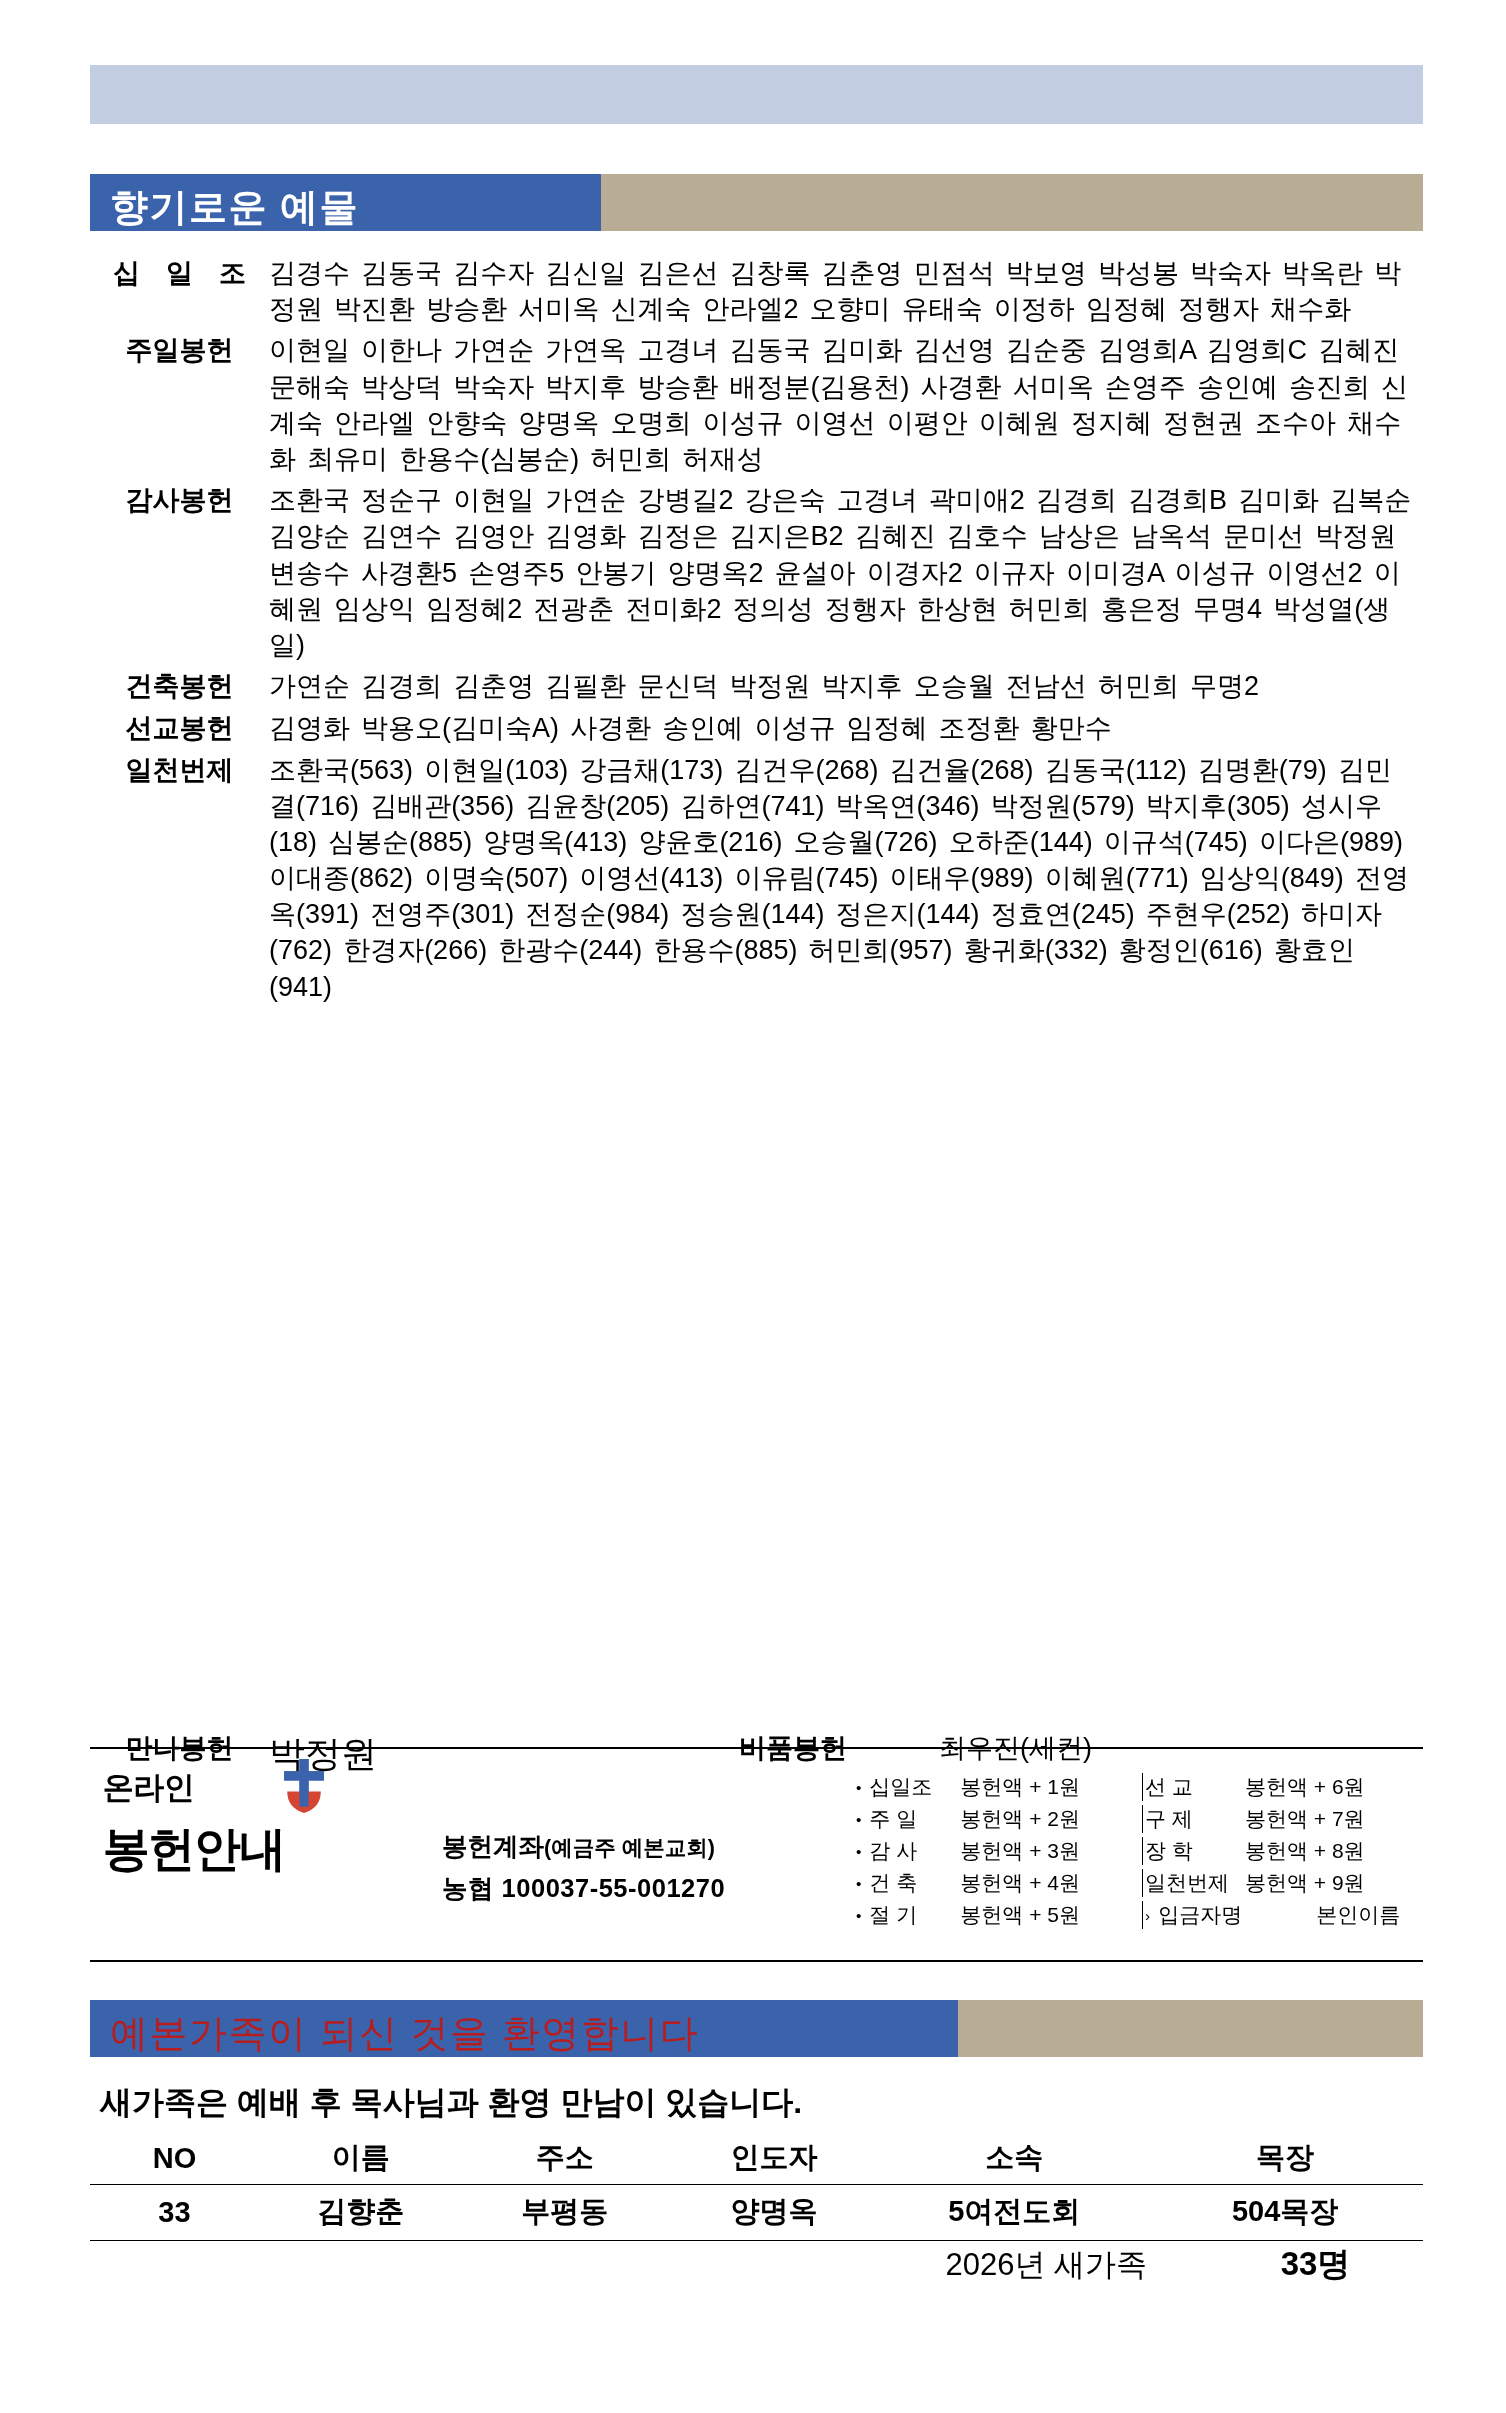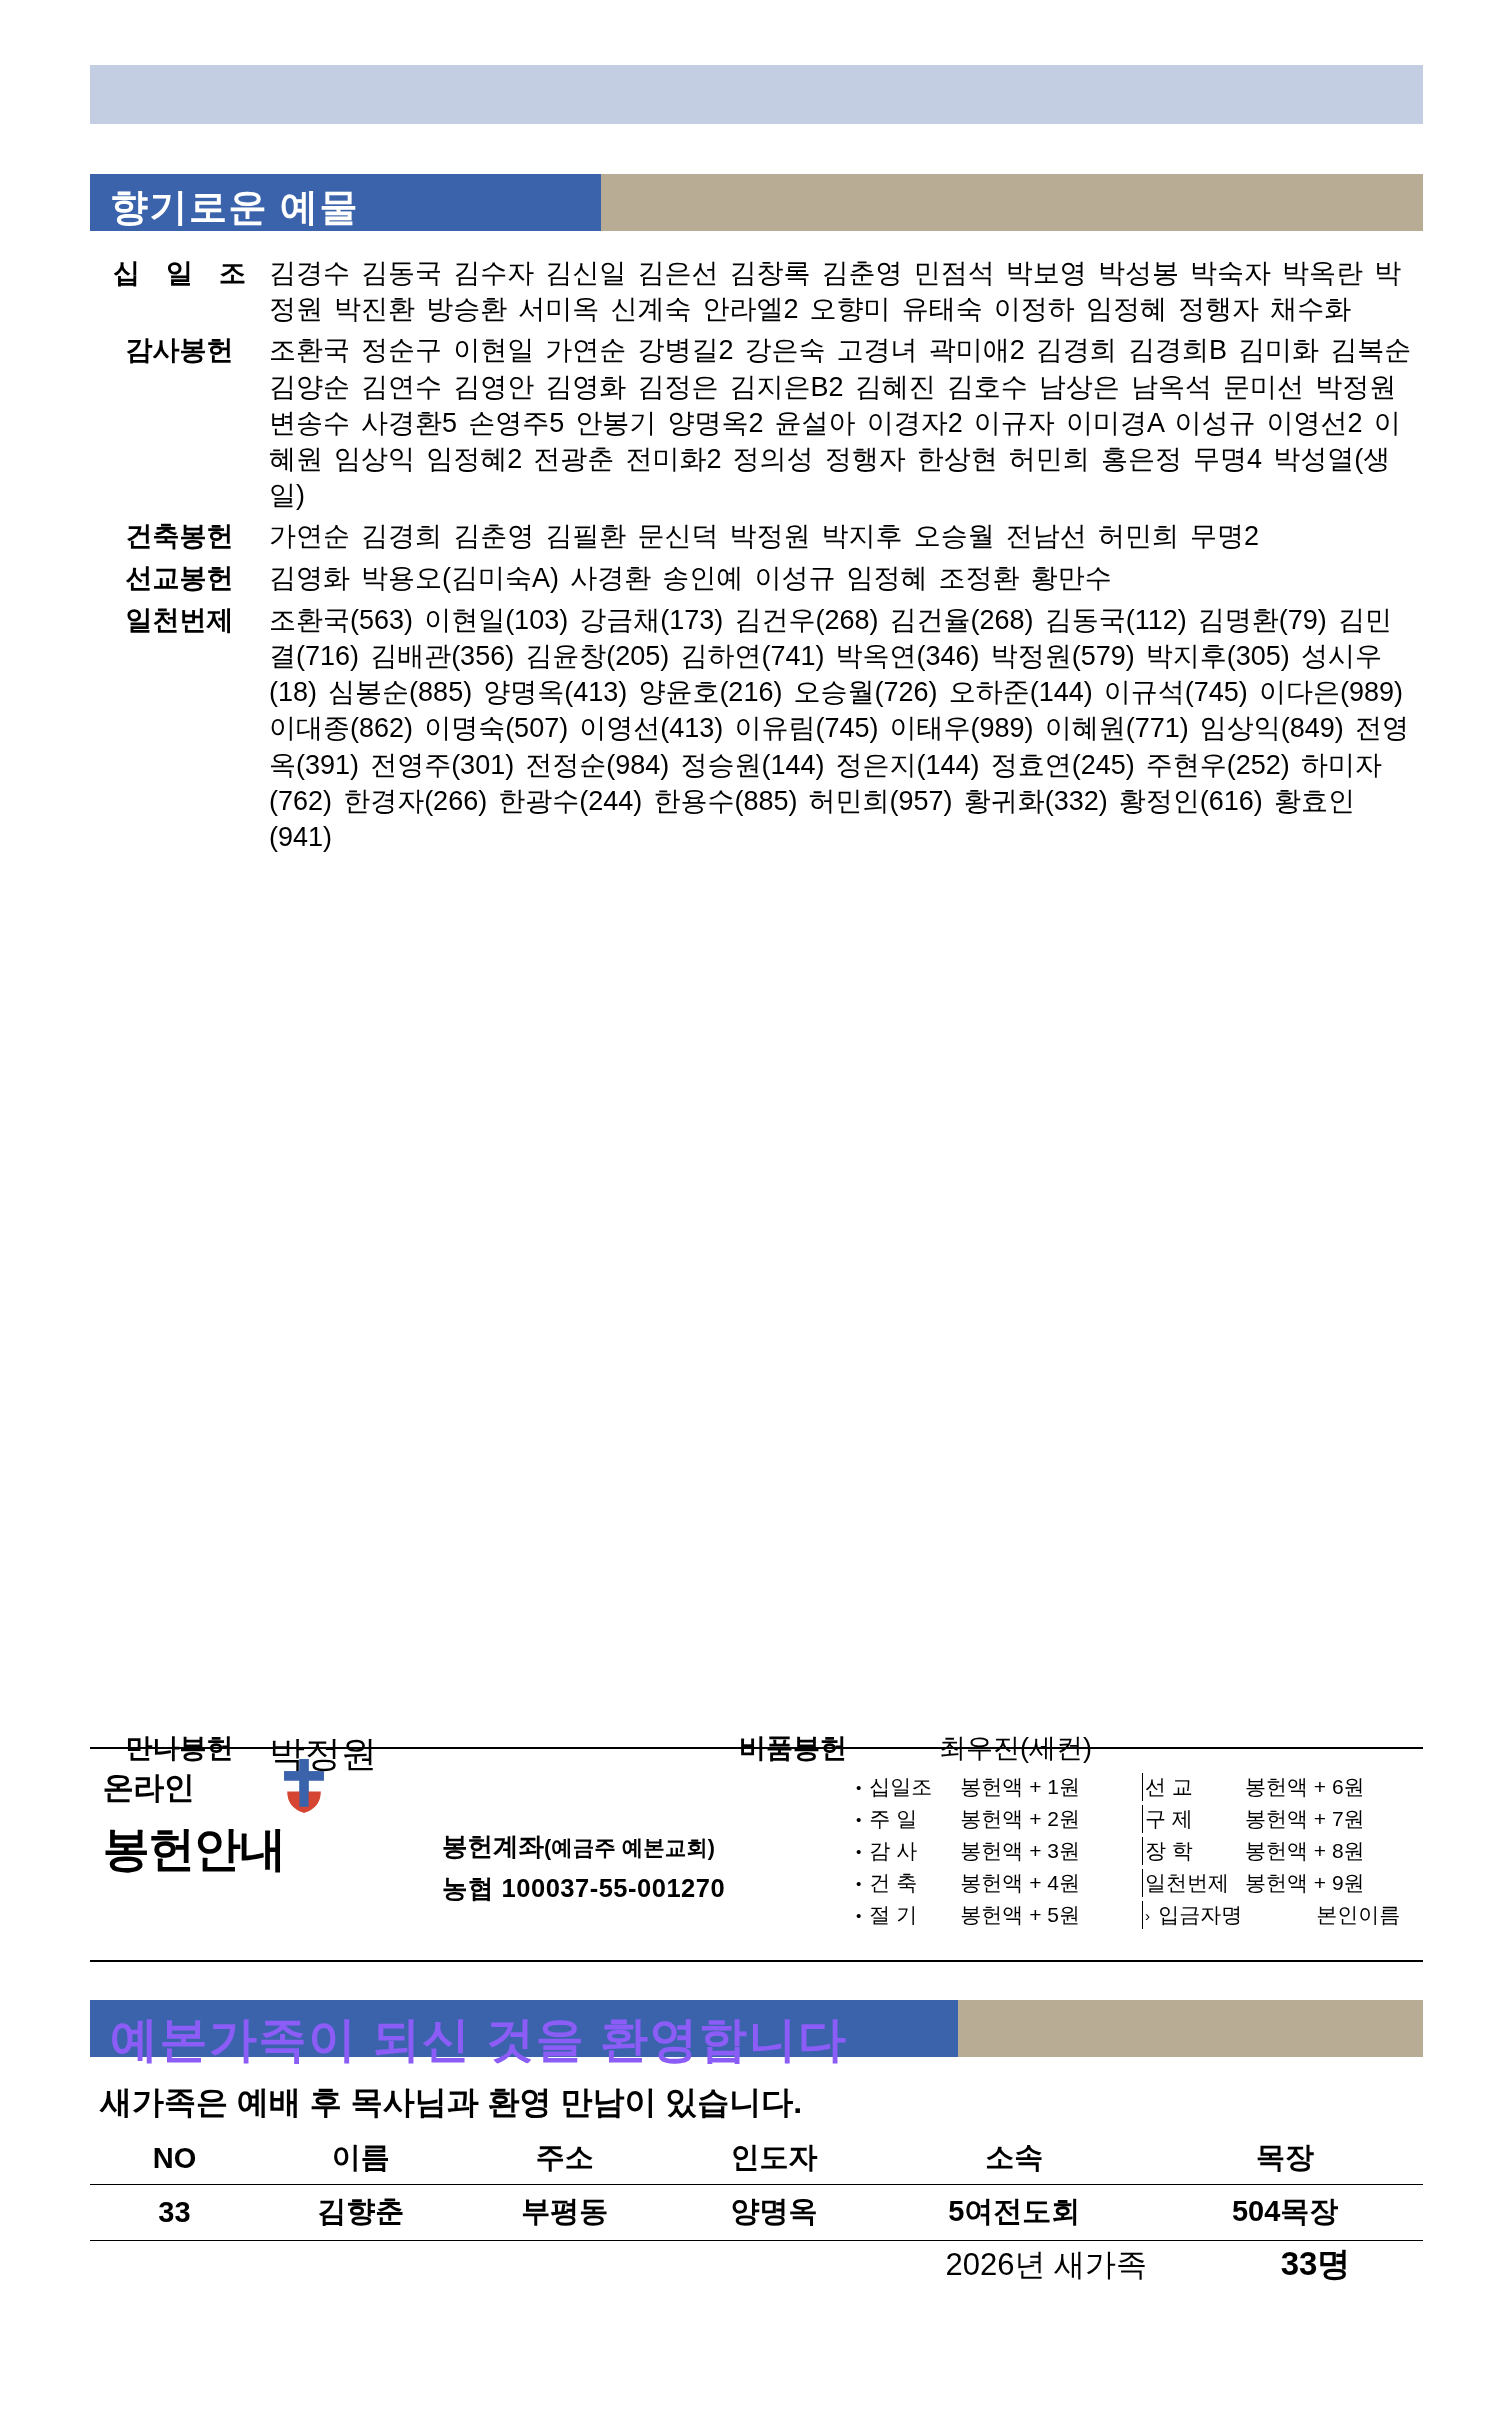--- a/index.html
+++ b/index.html
@@ -245,23 +245,23 @@
     left: 90px;
     top: 2000px;
     width: 868px;
     height: 57px;
     background: #3b63ab;
   }
   .welcome-title {
     position: absolute;
     left: 110px;
     top: 2008px;
-    font-size: 48px;
-    font-weight: bold;
-    color: #8b5cf6;
+    font-size: 38px;
+    font-weight: normal;
+    color: #b91c1c;
     letter-spacing: 1.5px;
     white-space: nowrap;
   }
   .welcome-note {
     position: absolute;
     left: 100px;
     top: 2081px;
     font-size: 32px;
     font-weight: bold;
     letter-spacing: 0px;
@@ -319,20 +319,24 @@
   <div class="section-title-blue"></div>
   <div class="section-title-text">향기로운 예물</div>
 
   <div class="offering-block">
 
     <div class="orow">
       <div class="olabel spread">십 일 조</div>
       <div class="onames">김경수  김동국  김수자  김신일  김은선  김창록  김춘영  민점석  박보영  박성봉  박숙자  박옥란  박정원  박진환  방승환  서미옥  신계숙  안라엘2  오향미  유태숙  이정하  임정혜  정행자  채수화</div>
     </div>
 
+    <div class="orow">
+      <div class="olabel">주일봉헌</div>
+      <div class="onames">이현일  이한나  가연순  가연옥  고경녀  김동국  김미화  김선영  김순중  김영희A  김영희C  김혜진  문해숙  박상덕  박숙자  박지후  방승환  배정분(김용천)  사경환  서미옥  손영주  송인예  송진희  신계숙  안라엘  안향숙  양명옥  오명희  이성규  이영선  이평안  이혜원  정지혜  정현권  조수아  채수화  최유미  한용수(심봉순)  허민희  허재성</div>
+    </div>
 
     <div class="orow">
       <div class="olabel">감사봉헌</div>
       <div class="onames">조환국  정순구  이현일  가연순  강병길2  강은숙  고경녀  곽미애2  김경희  김경희B  김미화  김복순  김양순  김연수  김영안  김영화  김정은  김지은B2  김혜진  김호수  남상은  남옥석  문미선  박정원  변송수  사경환5  손영주5  안봉기  양명옥2  윤설아  이경자2  이규자  이미경A  이성규  이영선2  이혜원  임상익  임정혜2  전광춘  전미화2  정의성  정행자  한상현  허민희  홍은정  무명4  박성열(생일)</div>
     </div>
 
     <div class="orow">
       <div class="olabel">건축봉헌</div>
       <div class="onames">가연순  김경희  김춘영  김필환  문신덕  박정원  박지후  오승월  전남선  허민희  무명2</div>
     </div>

